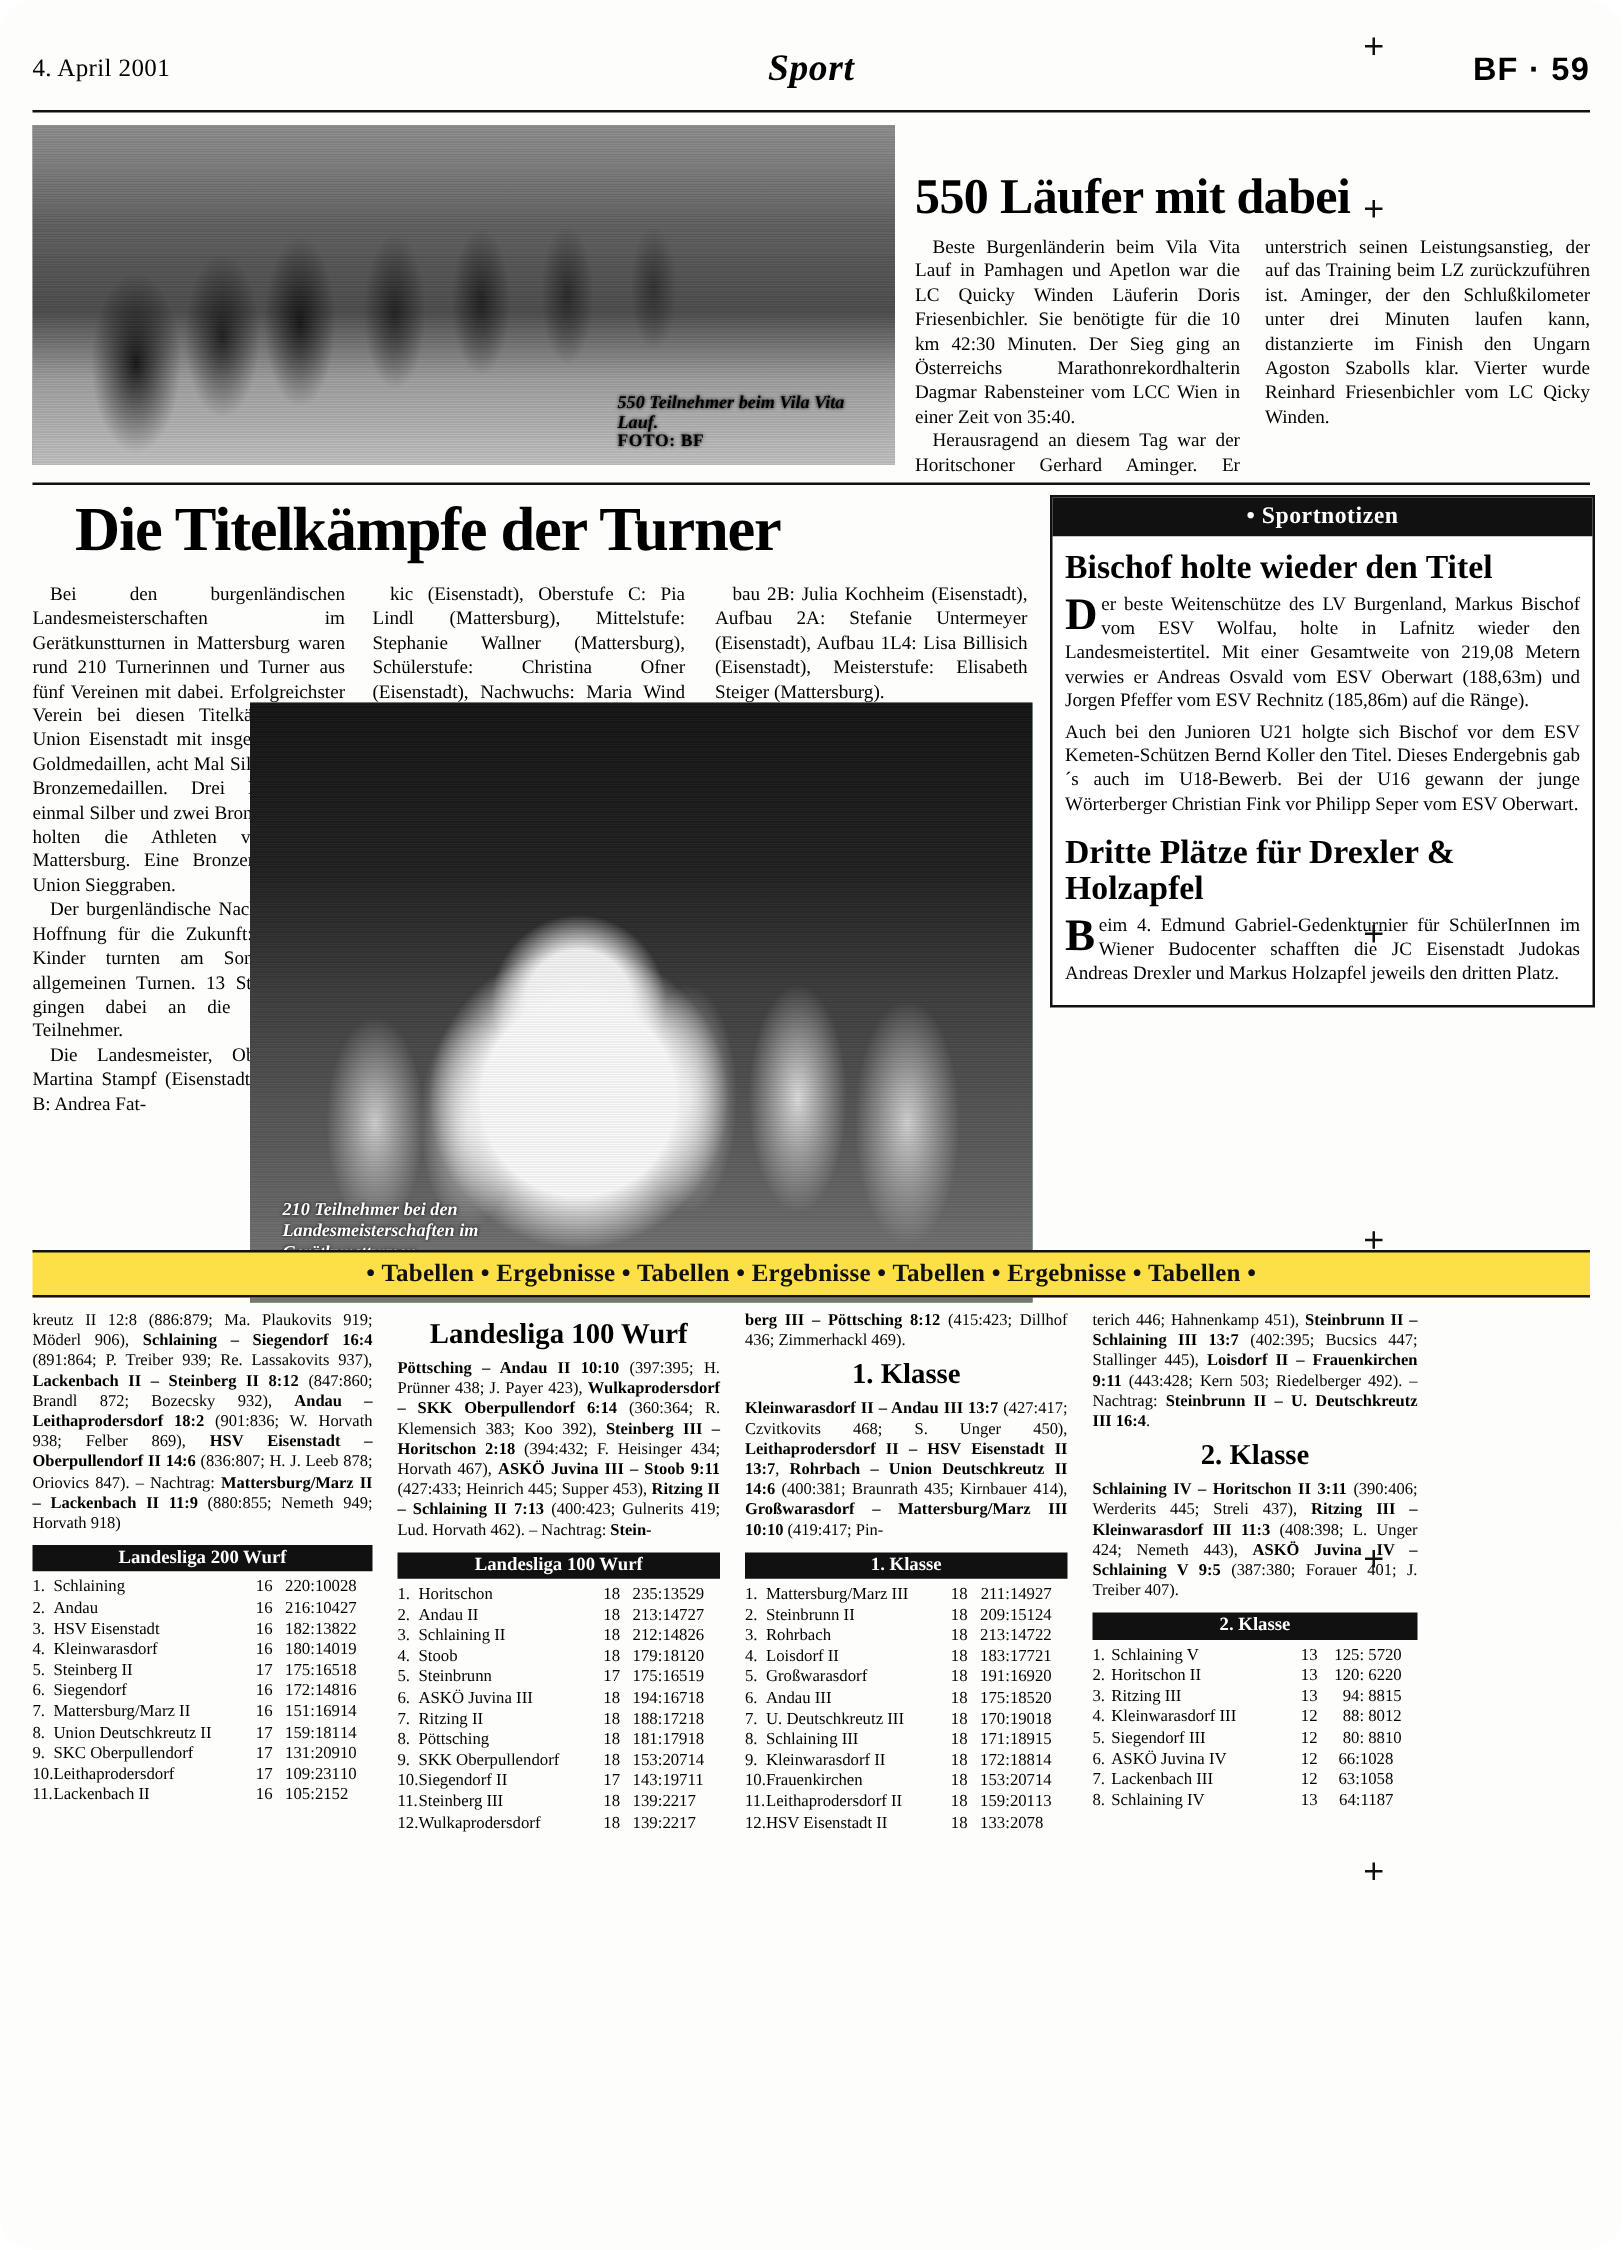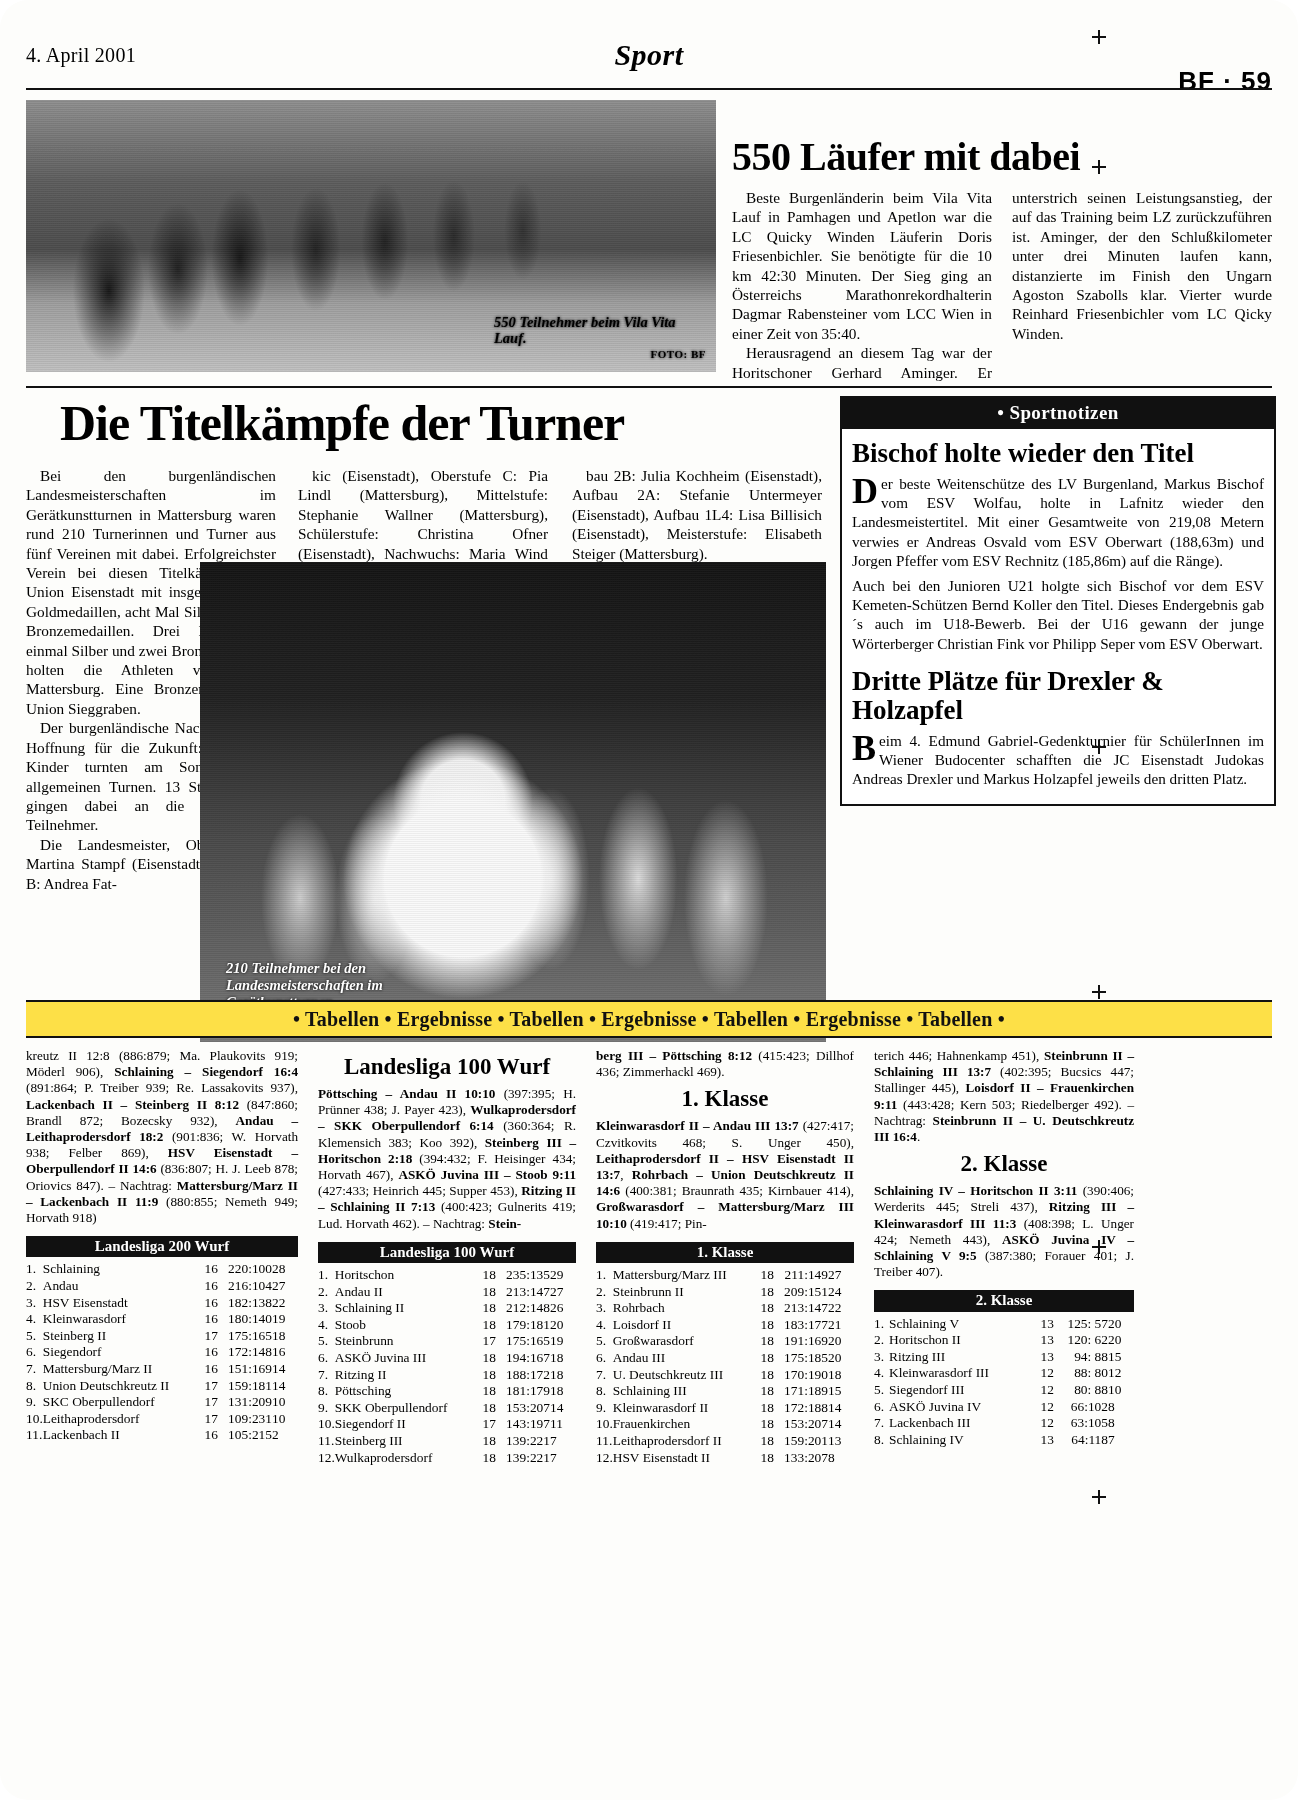--- a/index.html
+++ b/index.html
@@ -3,27 +3,27 @@
 <meta charset="utf-8">
 <style>
   html,body{margin:0;padding:0;background:#ffffff;}
   body{width:1298px;height:1800px;font-family:"Liberation Sans",sans-serif;color:#000;position:relative;overflow:hidden;}
   .page{position:relative;width:1298px;height:1800px;background:#fdfdfb;border-radius:28px;}
 
   
   .masthead{position:absolute;left:26px;top:38px;width:1246px;height:48px;}
   .mast-date{position:absolute;left:0;top:6px;font-size:20px;font-family:"Liberation Serif",serif;letter-spacing:.3px;}
   .mast-title{position:absolute;left:0;right:0;top:0;text-align:center;font-family:"Liberation Serif",serif;font-style:italic;font-weight:bold;font-size:30px;letter-spacing:.5px;}
-  .mast-page{position:absolute;right:0;top:2px;font-size:26px;font-weight:bold;letter-spacing:1px;margin-top:26px;}
+  .mast-page{position:absolute;right:0;top:2px;font-size:26px;font-weight:bold;letter-spacing:1px;}
   .rule-top{position:absolute;left:26px;top:88px;width:1246px;height:2px;background:#111;}
 
   
   .photo1{position:absolute;left:26px;top:100px;width:690px;height:272px;overflow:hidden;background:#7e7d78;}
   .photo1 .cap{position:absolute;left:468px;bottom:10px;width:212px;font-family:"Liberation Serif",serif;font-style:italic;font-weight:bold;font-size:14.5px;line-height:16px;color:#000000;text-shadow:0 0 3px #000;}
-  .photo1 .cap .credit{font-style:normal;font-weight:bold;font-size:11px;text-align:right;display:block;letter-spacing:.5px;}
+  .photo1 .cap .credit{font-style:normal;font-weight:bold;font-size:14px;display:block;letter-spacing:.5px;}
 
   
   .bw{position:absolute;inset:0;
     background:
       radial-gradient(ellipse 60px 120px at 12% 70%, rgba(20,20,20,.85), rgba(20,20,20,0) 60%),
       radial-gradient(ellipse 50px 110px at 22% 62%, rgba(30,30,30,.8), rgba(30,30,30,0) 60%),
       radial-gradient(ellipse 46px 110px at 31% 58%, rgba(25,25,25,.8), rgba(25,25,25,0) 62%),
       radial-gradient(ellipse 40px 100px at 42% 55%, rgba(35,35,35,.75), rgba(35,35,35,0) 62%),
       radial-gradient(ellipse 38px 95px at 52% 52%, rgba(30,30,30,.7), rgba(30,30,30,0) 62%),
       radial-gradient(ellipse 34px 90px at 62% 50%, rgba(40,40,40,.7), rgba(40,40,40,0) 62%),

